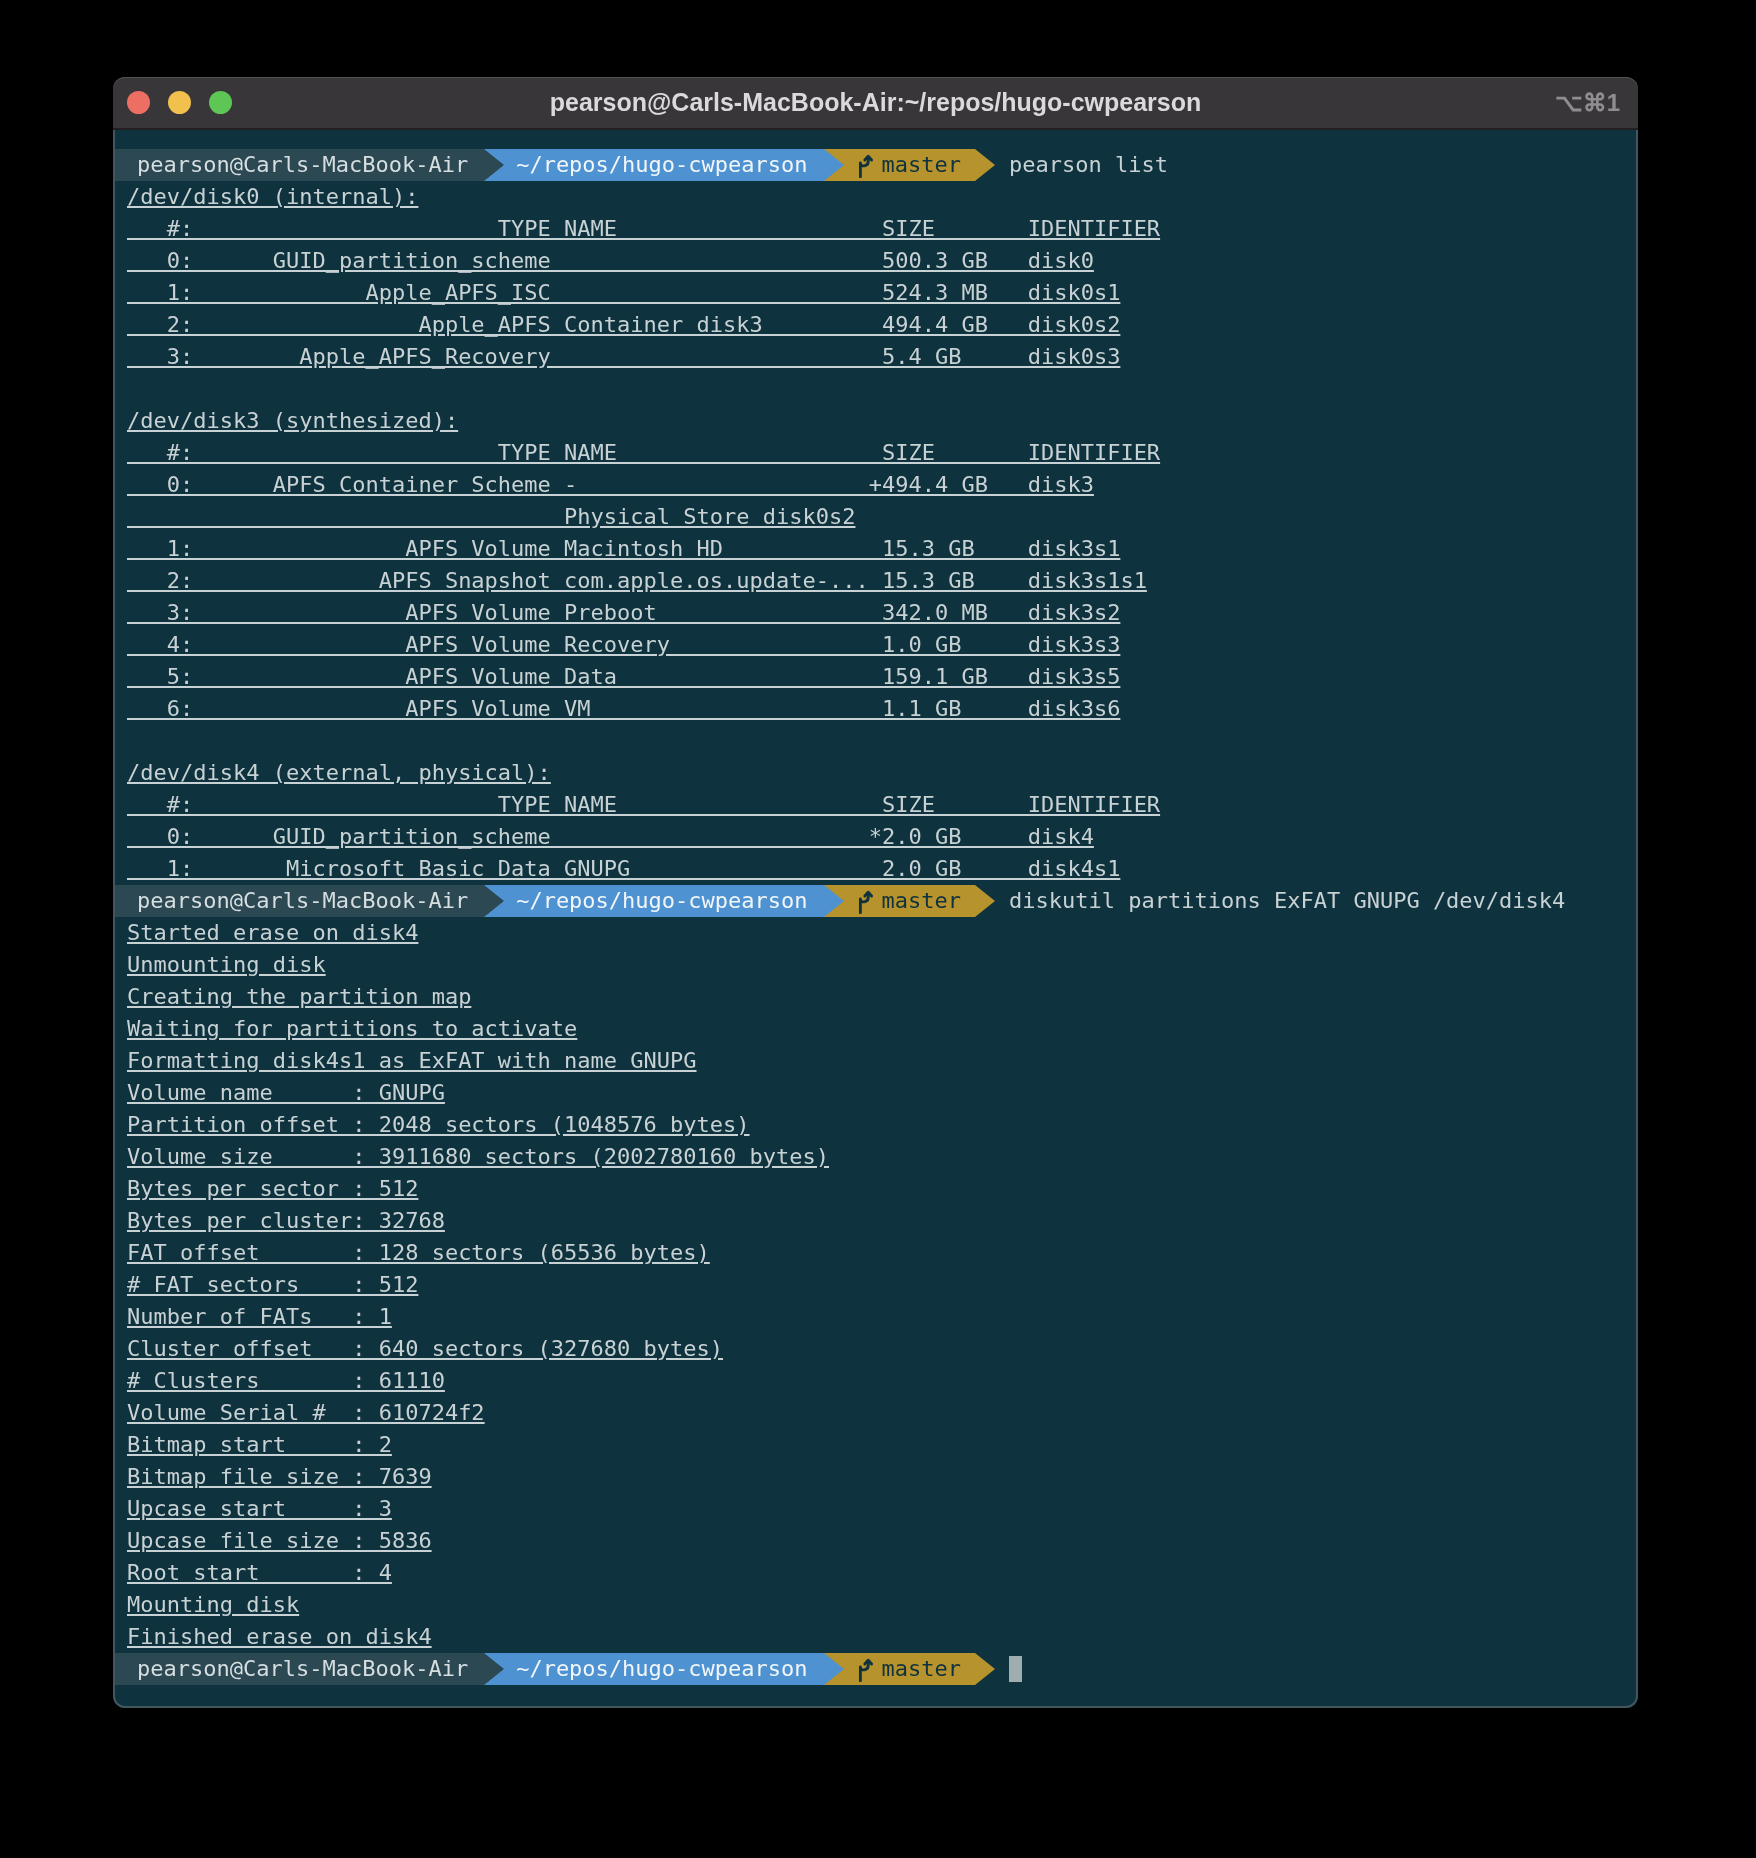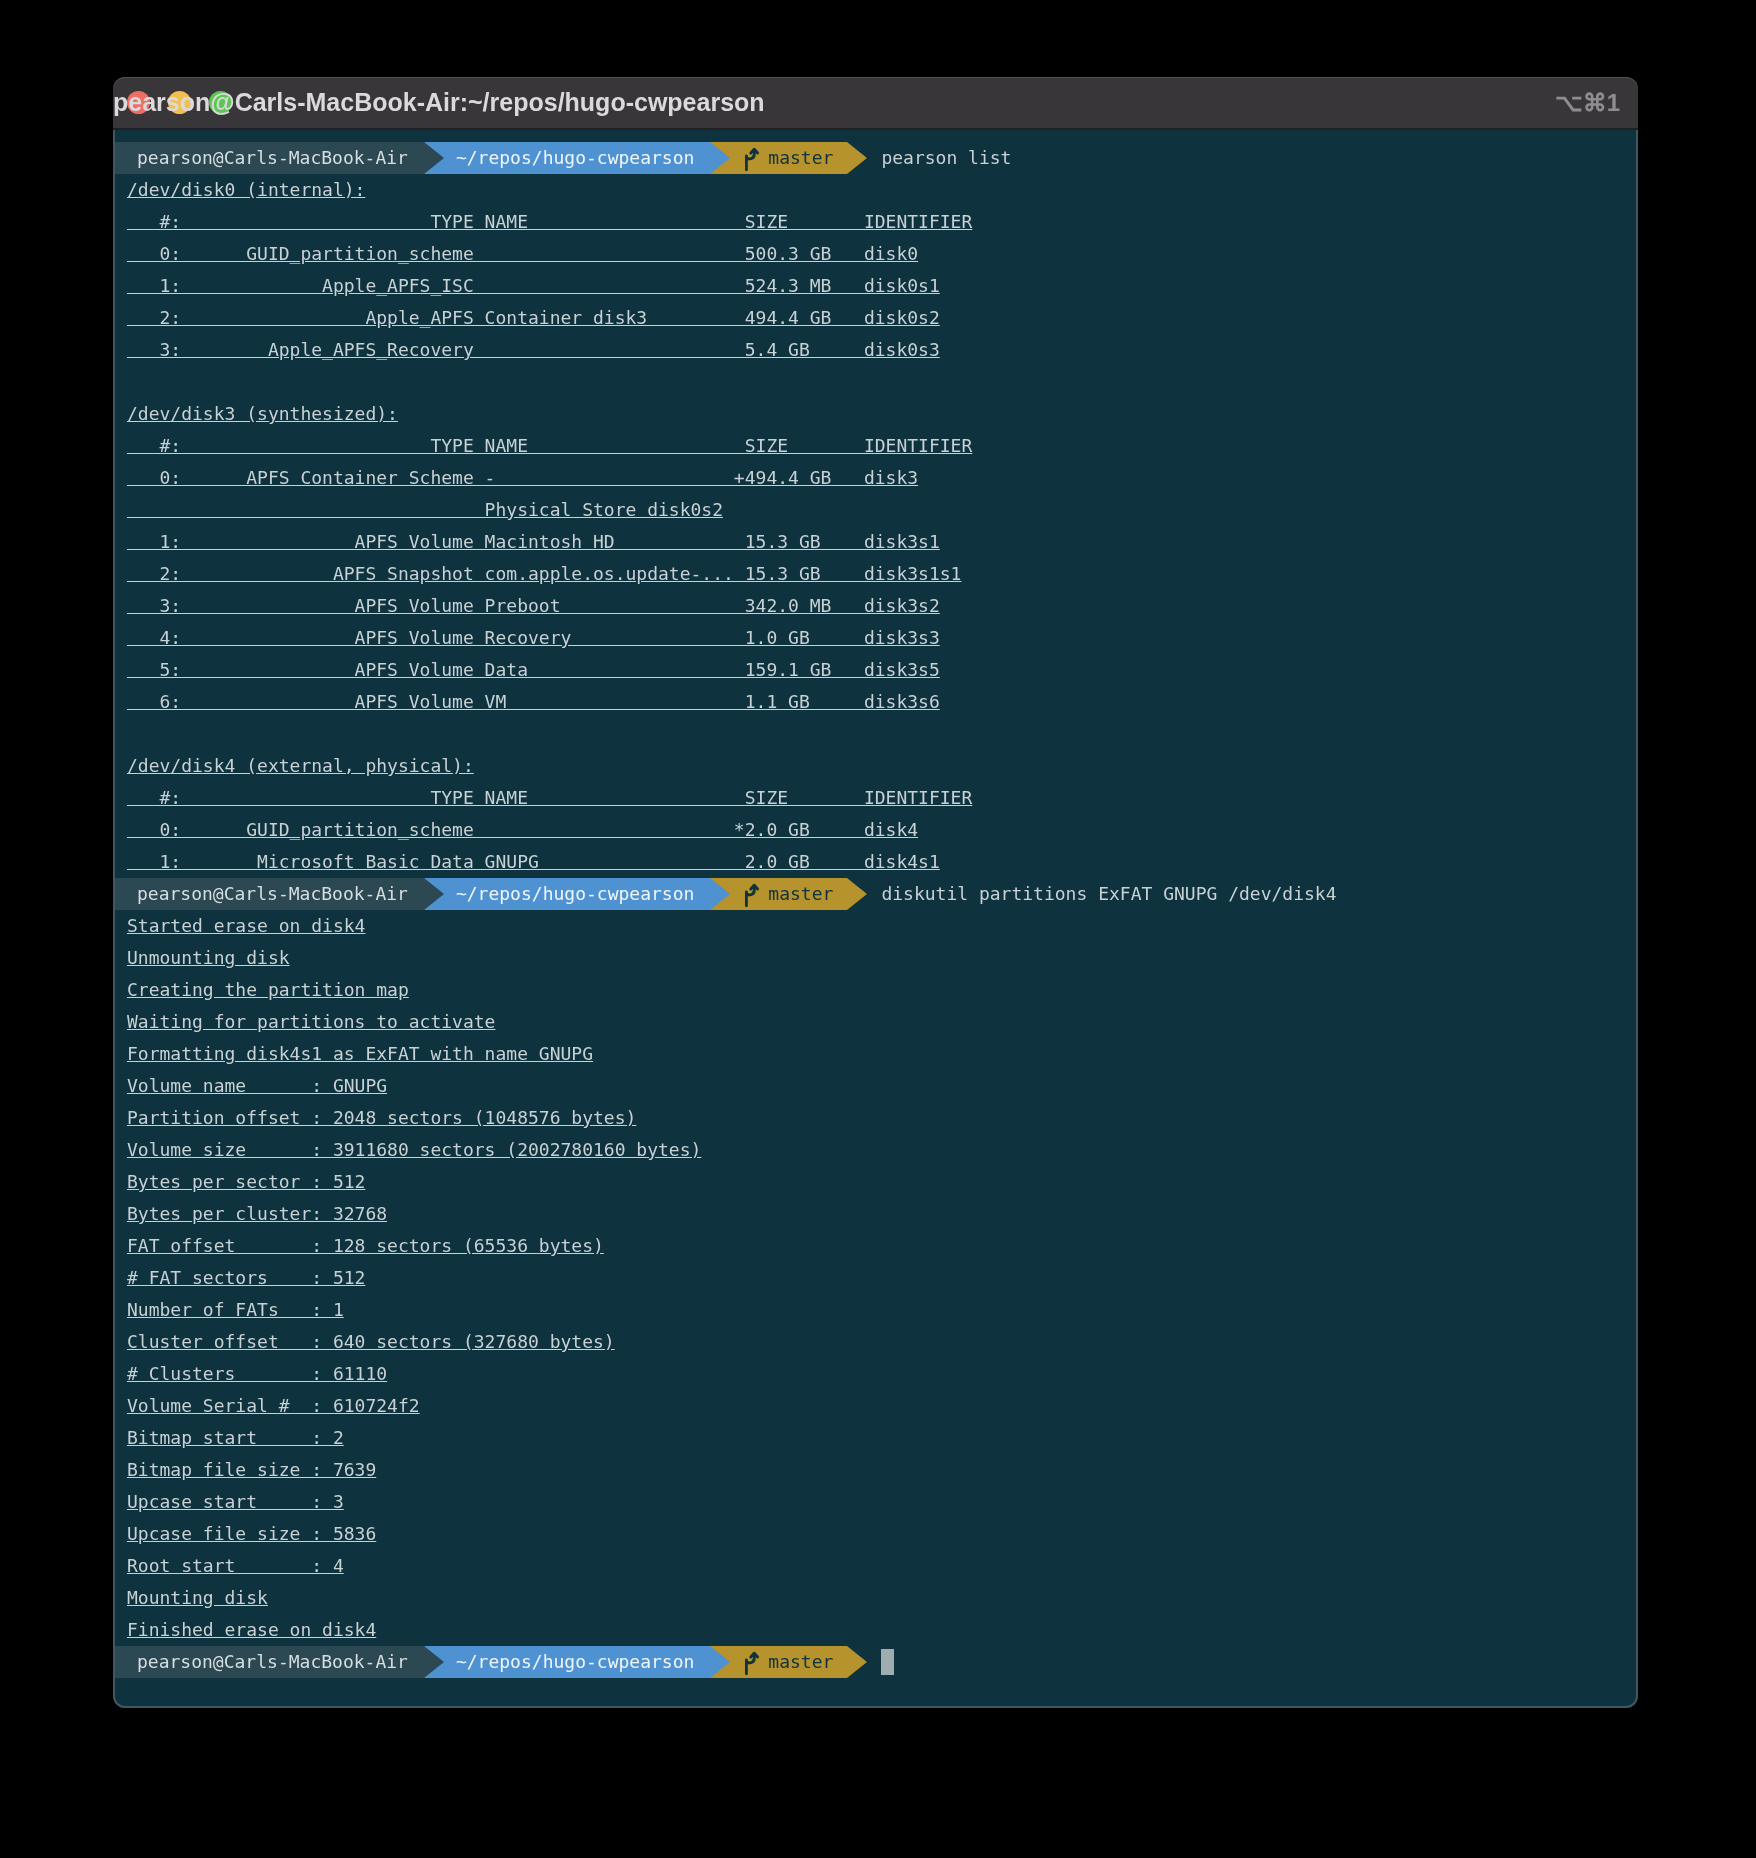--- a/index.html
+++ b/index.html
@@ -44,37 +44,38 @@
   .traffic{
     position:absolute;left:14px;top:0;height:51px;
     display:flex;align-items:center;gap:18px;
   }
   .dot{width:23px;height:23px;border-radius:50%;display:inline-block;}
   .dot.red{background:#ed6f63;}
   .dot.yellow{background:#f2c04d;}
   .dot.green{background:#5ec654;}
   .title{
     position:absolute;left:0;right:0;top:0;line-height:51px;
+    text-align:center;
     font-family:"Liberation Sans", sans-serif;
     font-weight:bold;font-size:25px;color:var(--title-fg);
   }
   .shortcut{
     position:absolute;right:18px;top:0;line-height:51px;
     font-family:"Liberation Sans", sans-serif;
     font-weight:bold;font-size:24px;color:var(--shortcut-fg);
   }
   .screen{
     box-sizing:border-box;
     height:1578px;
     border:2px solid var(--border);
     border-top:none;
     border-radius:0 0 12px 12px;
-    padding-top:12px;
+    padding-top:19px;
     overflow:hidden;
-    font-size:18px;line-height:32px;color:var(--term-fg);
+    font-size:22px;line-height:32px;color:var(--term-fg);
   }
   pre.out{
     font-family:inherit;font-size:inherit;line-height:32px;
     padding-left:12px;white-space:pre;color:var(--term-fg);text-decoration:underline;
   }
   .prow{
     display:flex;align-items:stretch;height:32px;
   }
   .seg{display:flex;align-items:center;height:32px;}
   .seg.host{background:var(--slate);color:var(--slate-fg);padding:0 16px 0 22px;}

